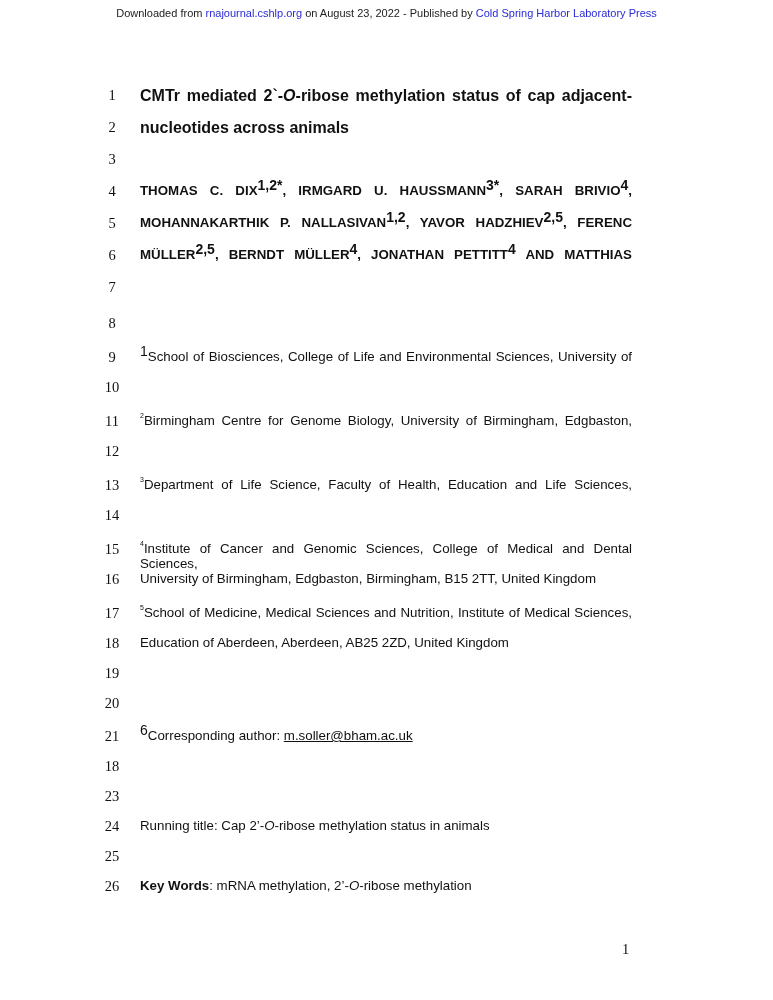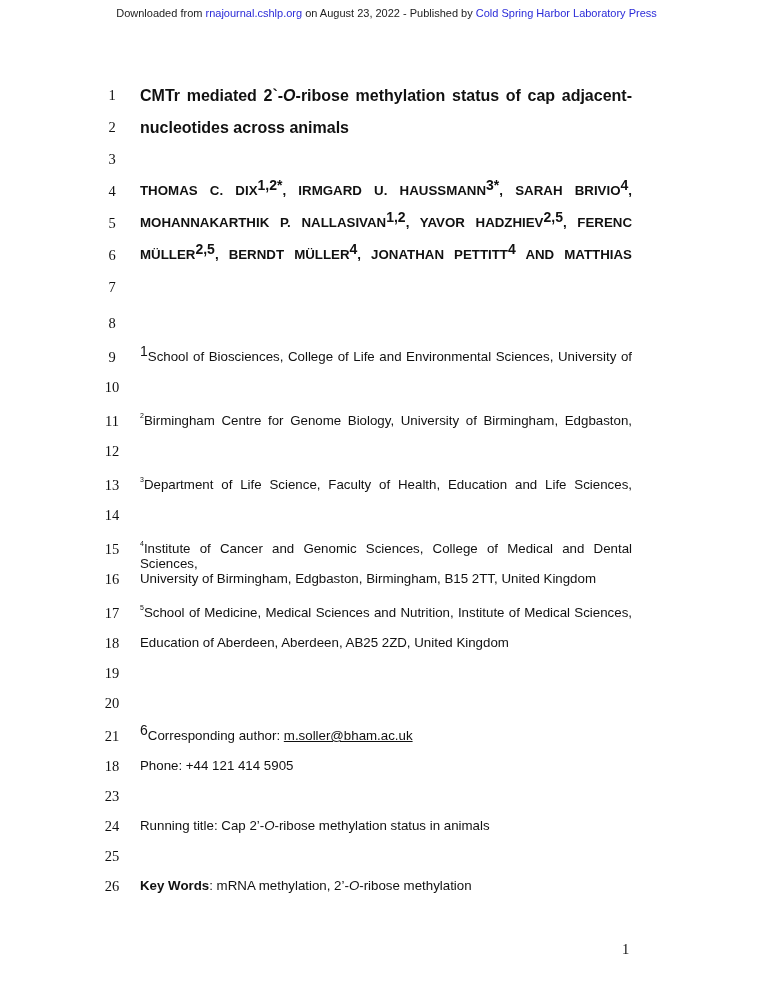--- a/index.html
+++ b/index.html
@@ -117,21 +117,20 @@
   <span class="ln">20</span>
 </div>
 
 <div class="line" style="top:728px">
   <span class="ln">21</span>
   <div class="txt"><sup>6</sup><span>Corresponding author: </span><span class="email">m.soller@bham.ac.uk</span></div>
 </div>
 
 <div class="line" style="top:758px">
   <span class="ln">18</span>
-  <div class="txt">Phone: +44 121 414 5905</div>
 </div>
 
 <div class="line" style="top:788px">
   <span class="ln">23</span>
 </div>
 
 <div class="line" style="top:818px">
   <span class="ln">24</span>
   <div class="txt"><span>Running title: Cap 2’-</span><i>O</i><span>-ribose methylation status in animals</span></div>
 </div>

